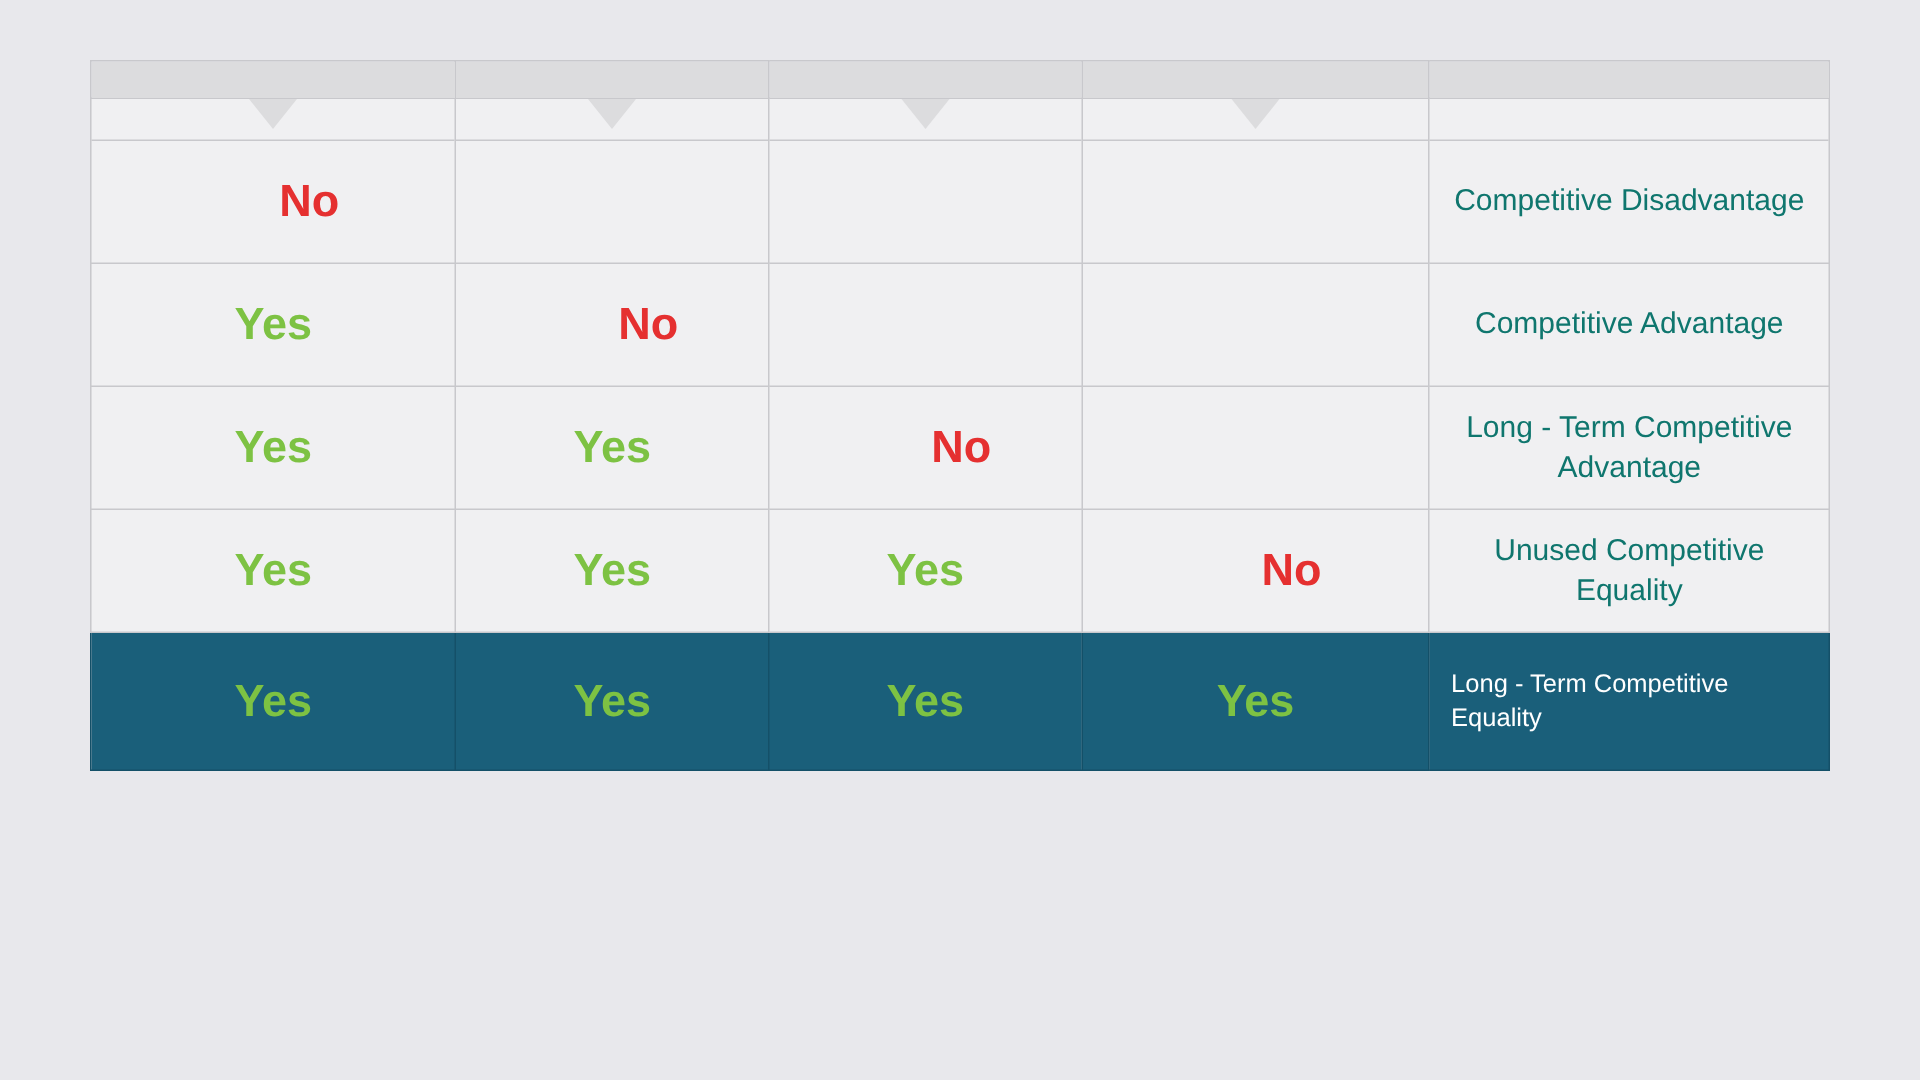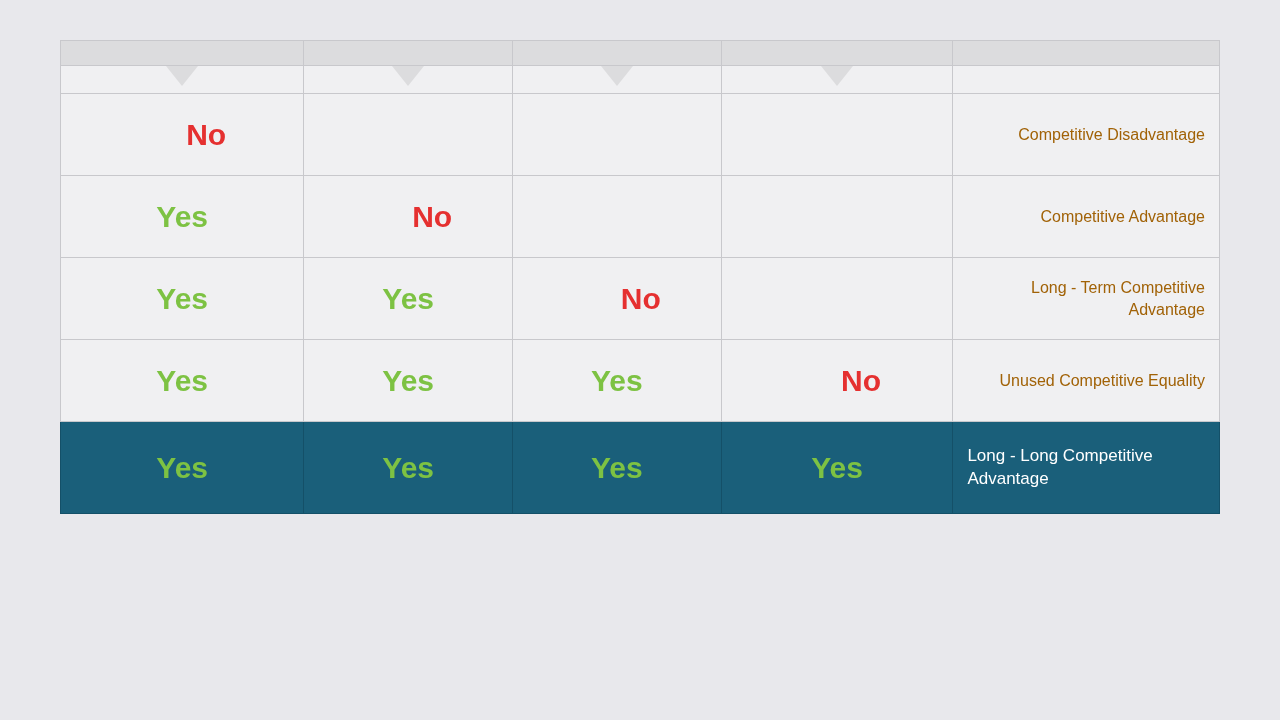--- a/index.html
+++ b/index.html
@@ -87,24 +87,24 @@
       border: 1px solid #c8c8cc;
       text-align: center;
       vertical-align: middle;
       font-size: 30px;
       font-weight: 700;
       height: 82px;
       padding: 8px;
     }
 
     .data-row td.result-cell {
-      font-size: 16px;
+      font-size: 20px;
       font-weight: 400;
-      color: #a16207;
-      text-align: right;
+      color: #0f766e;
+      text-align: center;
       padding: 10px 14px;
       line-height: 1.35;
     }
 
     .val-yes { color: #7dc243; margin-top: 28px; }
     .val-no  { color: #e53030; margin-left: 48px; }
 
     
     .highlight-row td {
       background: #1a5f7a;
@@ -203,17 +203,17 @@
           <td><span class="val-yes">Yes</span></td>
           <td><span class="val-yes">Yes</span></td>
           <td><span class="val-no">No</span></td>
           <td class="result-cell">Unused Competitive Equality</td>
         </tr>
         <tr class="highlight-row">
           <td><span class="val-yes">Yes</span></td>
           <td><span class="val-yes">Yes</span></td>
           <td><span class="val-yes">Yes</span></td>
           <td><span class="val-yes">Yes</span></td>
-          <td class="result-cell">Long - Long Competitive Advantage</td>
+          <td class="result-cell">Long - Term Competitive Equality</td>
         </tr>
       </tbody>
   </table>
 </div>
 
 </body></html>

